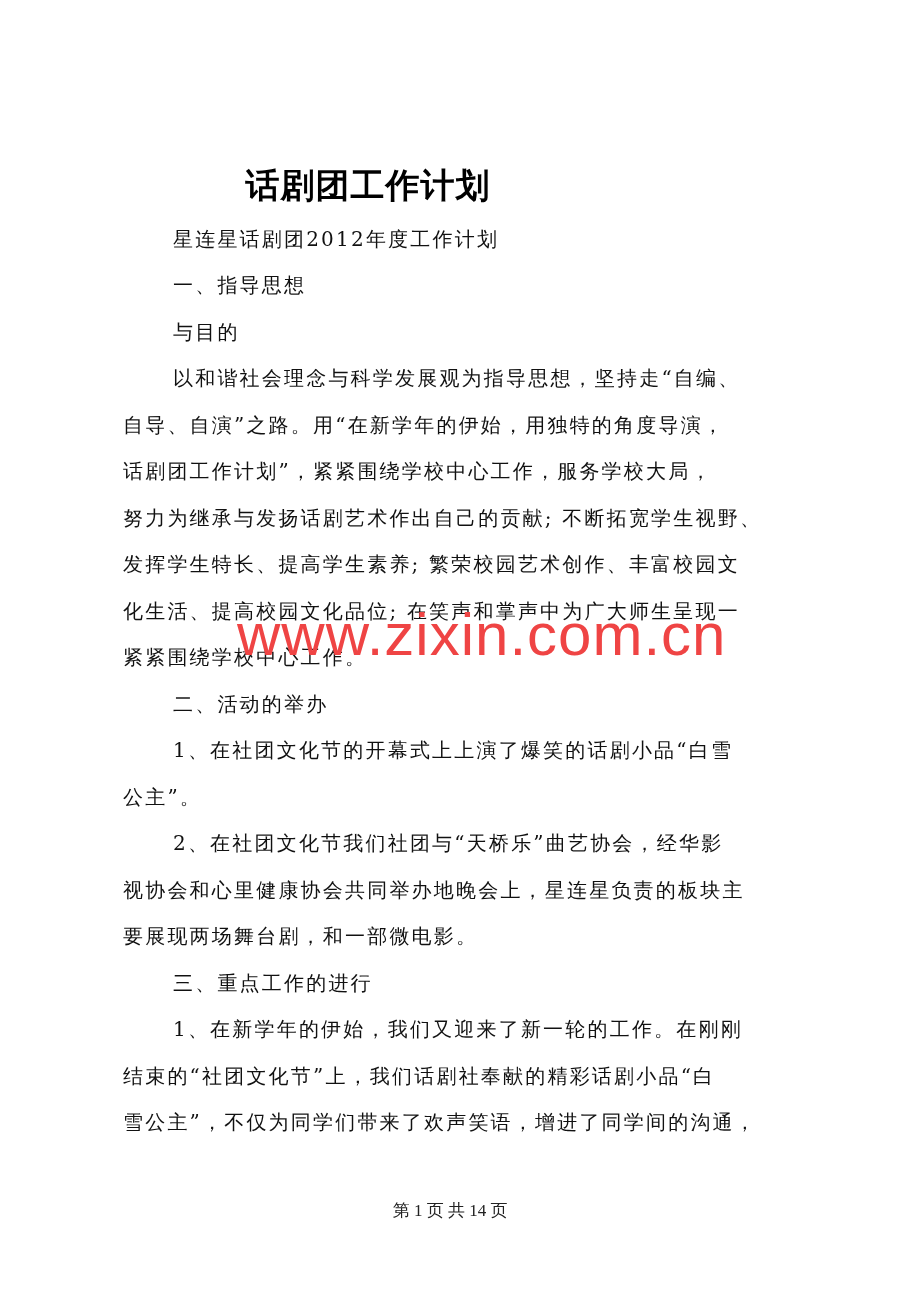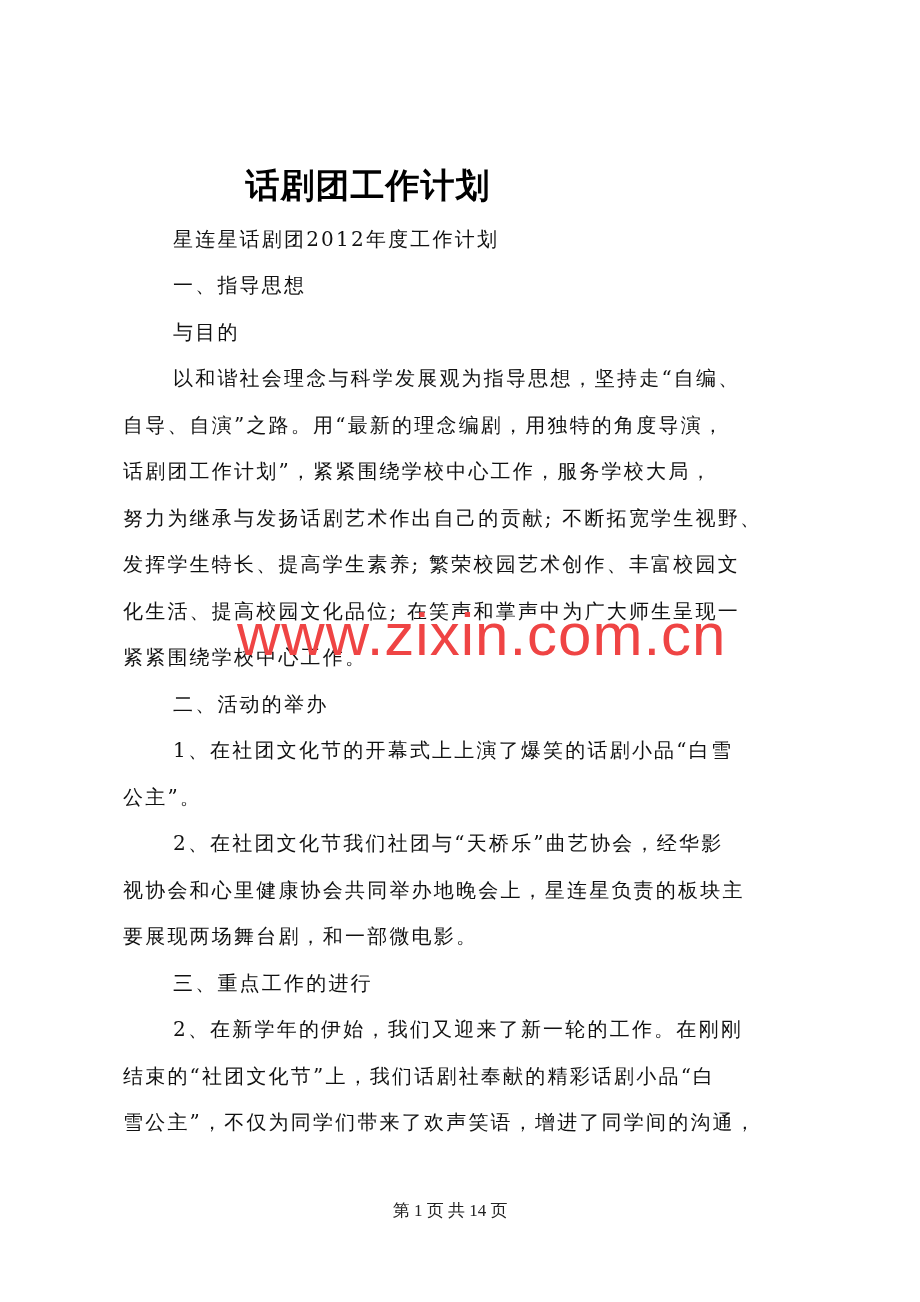--- a/index.html
+++ b/index.html
@@ -16,32 +16,32 @@
   </style>
 </head>
 <body>
 
 <div class="title">话剧团工作计划</div>
 
 <div class="line indent" style="top:224px">星连星话剧团2012年度工作计划</div>
 <div class="line indent" style="top:270px">一、指导思想</div>
 <div class="line indent" style="top:317px">与目的</div>
 <div class="line indent" style="top:363px">以和谐社会理念与科学发展观为指导思想，坚持走“自编、</div>
-<div class="line" style="top:410px">自导、自演”之路。用“最新的理念编剧，用独特的角度导演，</div>
+<div class="line" style="top:410px">自导、自演”之路。用“在新学年的伊始，用独特的角度导演，</div>
 <div class="line" style="top:456px">话剧团工作计划”，紧紧围绕学校中心工作，服务学校大局，</div>
 <div class="line" style="top:503px">努力为继承与发扬话剧艺术作出自己的贡献; 不断拓宽学生视野、</div>
 <div class="line" style="top:549px">发挥学生特长、提高学生素养; 繁荣校园艺术创作、丰富校园文</div>
 <div class="line" style="top:596px">化生活、提高校园文化品位; 在笑声和掌声中为广大师生呈现一</div>
 <div class="line" style="top:642px">紧紧围绕学校中心工作。</div>
 <div class="line indent" style="top:689px">二、活动的举办</div>
 <div class="line indent" style="top:735px">1、在社团文化节的开幕式上上演了爆笑的话剧小品“白雪</div>
 <div class="line" style="top:782px">公主”。</div>
 <div class="line indent" style="top:828px">2、在社团文化节我们社团与“天桥乐”曲艺协会，经华影</div>
 <div class="line" style="top:875px">视协会和心里健康协会共同举办地晚会上，星连星负责的板块主</div>
 <div class="line" style="top:921px">要展现两场舞台剧，和一部微电影。</div>
 <div class="line indent" style="top:968px">三、重点工作的进行</div>
-<div class="line indent" style="top:1014px">2、在新学年的伊始，我们又迎来了新一轮的工作。在刚刚</div>
+<div class="line indent" style="top:1014px">1、在新学年的伊始，我们又迎来了新一轮的工作。在刚刚</div>
 <div class="line" style="top:1061px">结束的“社团文化节”上，我们话剧社奉献的精彩话剧小品“白</div>
 <div class="line" style="top:1107px">雪公主”，不仅为同学们带来了欢声笑语，增进了同学间的沟通，</div>
 
 <div class="watermark">www.zixin.com.cn</div>
 
 <div class="footer">第 1 页  共 14 页</div>
 
 </body></html>

